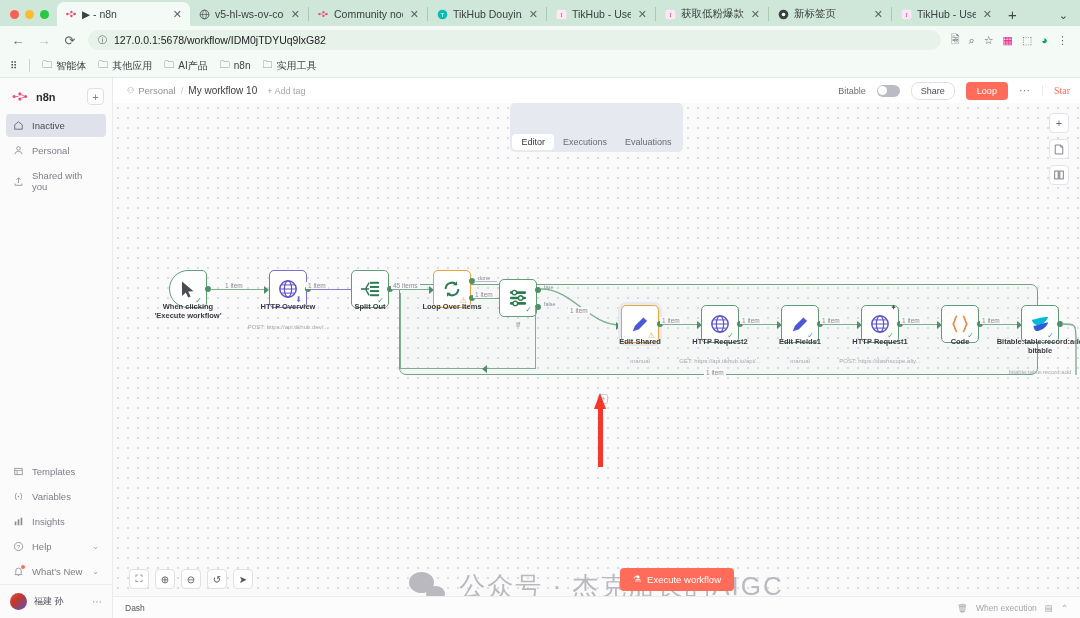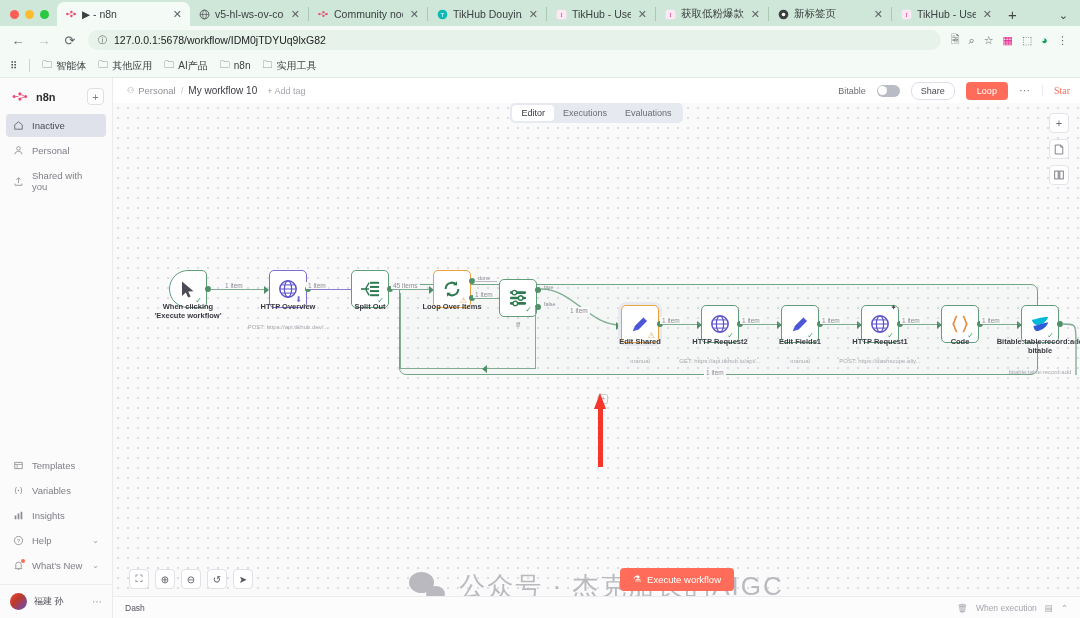--- a/index.html
+++ b/index.html
@@ -73,21 +73,21 @@
   .navitem {
     display: flex; align-items: center; gap: 8px; margin: 1px 6px;
     padding: 6px 7px; border-radius: 4px; font-size: 9.5px; color: #7d7d87;
   }
   .navitem.sel { background: #dfe2ea; color: #4b4b55; }
   .navicon { width: 11px; height: 11px; display: flex; align-items: center; justify-content: center; }
   .navspacer { flex: 1; }
   .navchev { margin-left: auto; font-size: 8px; color: #a0a0a8; }
   .userrow {
     display: flex; align-items: center; gap: 7px; padding: 8px 10px;
-    border-top: 1px solid #ebebeb; margin-top: 6px;
+    border-top: 1px solid #ebebeb; 
   }
   .avatar {
     width: 17px; height: 17px; border-radius: 50%;
     background: linear-gradient(135deg,#e74c3c 0%,#c0392b 40%,#5b4fc7 100%);
     flex: 0 0 17px;
   }
   .uname { font-size: 9px; color: #4b4b55; }
   .udots { margin-left: auto; font-size: 10px; color: #9a9aa2; }
 
   
@@ -122,21 +122,21 @@
   .star { font-size: 10px; color: #ff6d5a; padding-left: 4px; border-left: 1px solid #e8e8ee; padding-left: 11px; font-family: Liberation Serif, serif;}
 
   .tabsrow {
     position: absolute; top: 25px; left: 0; right: 0; display: flex; justify-content: center;
     z-index: 6; pointer-events: none;
   }
   .tabspill {
     display: flex; background: #e6e9ef; border-radius: 5px; padding: 2px;
     pointer-events: auto;
   }
-  .wtab { font-size: 9px; color: #6b6b74; padding: 3px 9px; border-radius: 4px; }
+  .wtab { font-size: 9px; color: #6b6b74; padding: 3px 9px; border-radius: 4px; margin-top: 29px; }
   .wtab.act { background: #fff; color: #35353d; }
 
   .canvas {
     flex: 1; position: relative; overflow: hidden;
     background-color: #fafafa;
     background-image: radial-gradient(#dcdce2 0.9px, transparent 0.9px);
     background-size: 10px 10px;
   }
   .rightdock {
     position: absolute; right: 11px; top: 10px; display: flex; flex-direction: column; gap: 6px; z-index: 5;

